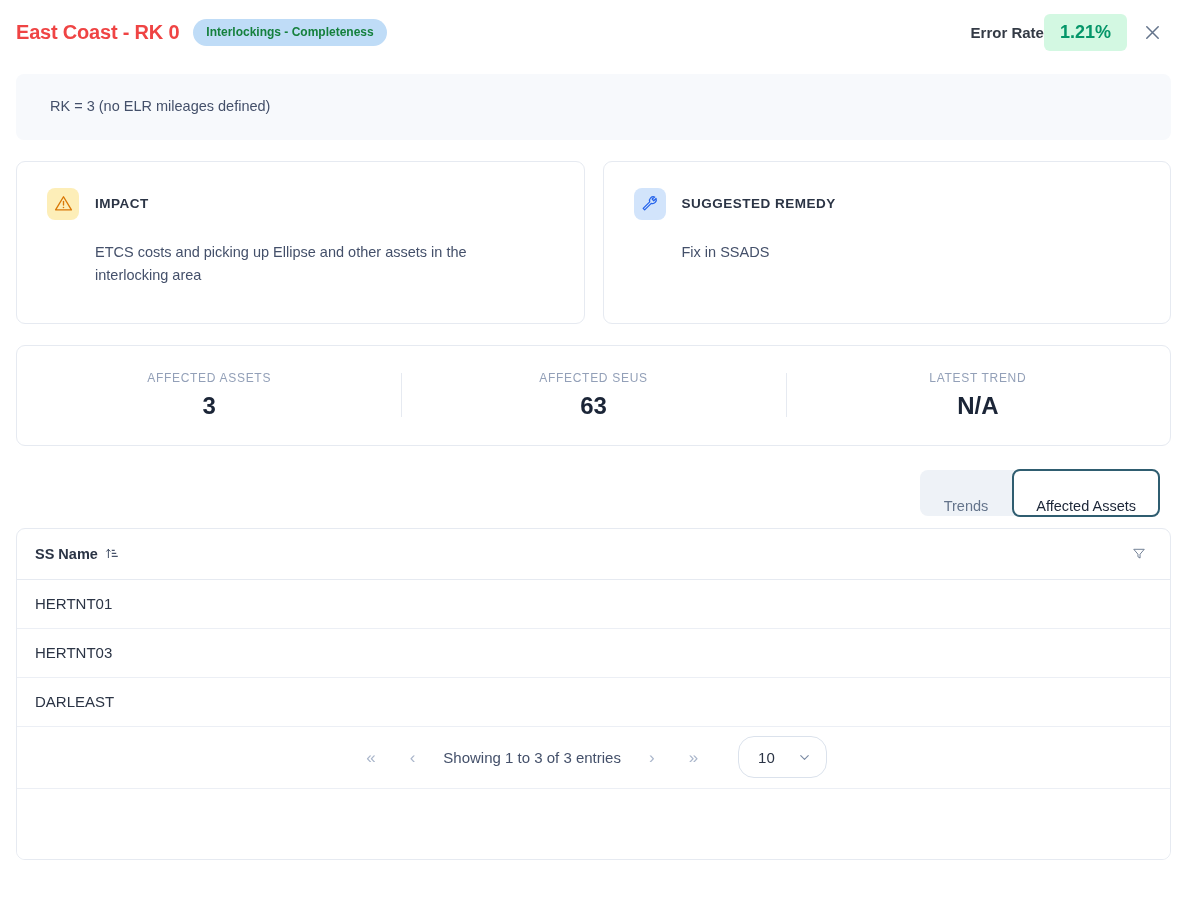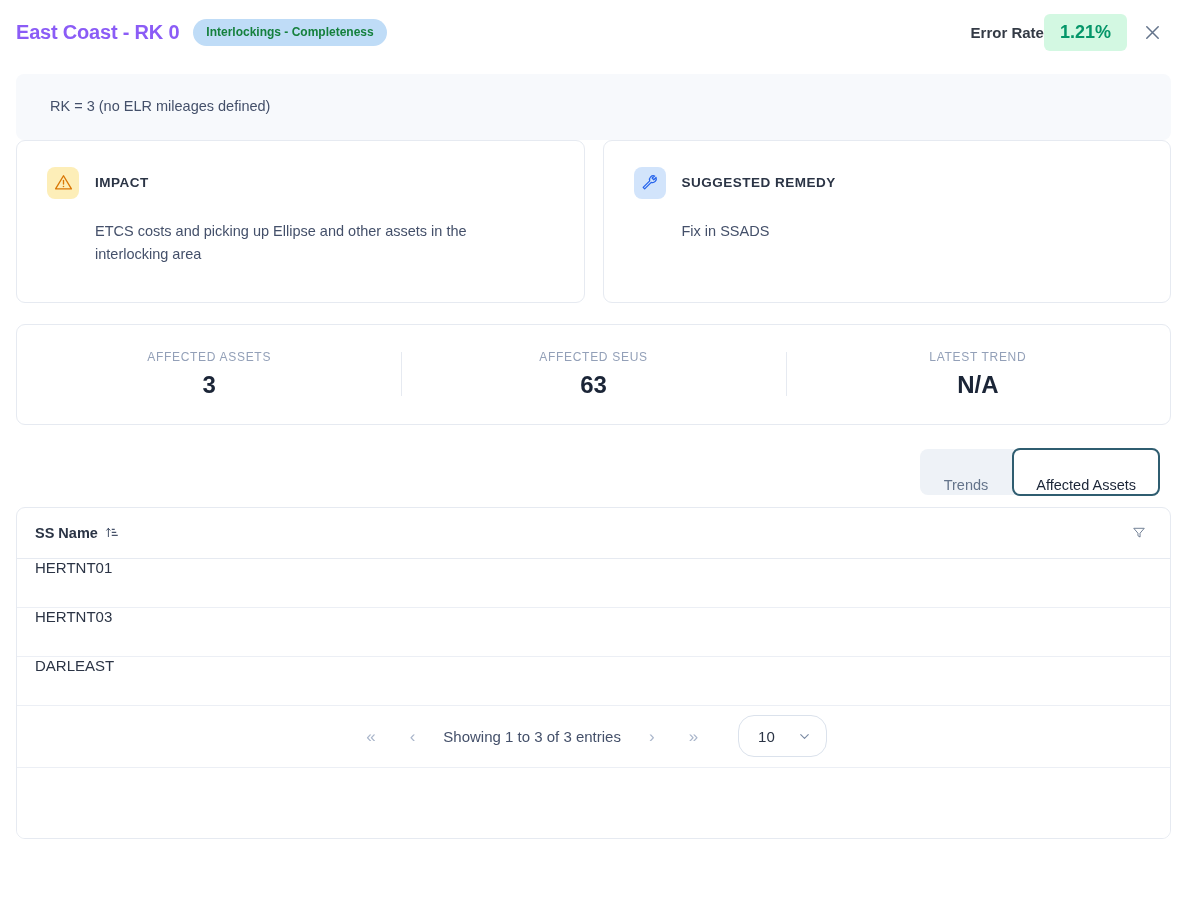--- a/index.html
+++ b/index.html
@@ -26,21 +26,21 @@
   
   .header {
     height: 64px;
     display: flex;
     align-items: center;
     padding: 0 0 0 0;
   }
   .title {
     font-size: 20px;
     font-weight: bold;
-    color: #8b5cf6;
+    color: #ef4444;
     letter-spacing: -0.2px;
     white-space: nowrap;
   }
   .type-badge {
     margin-left: 14px;
     background: #bfdcf7;
     color: #15803d;
     font-size: 12px;
     font-weight: bold;
     padding: 6px 13px 7px;
@@ -89,20 +89,21 @@
     margin-top: 10px;
     font-size: 14.5px;
     color: #44506a;
     line-height: 1.5;
   }
 
   
   .cards-row {
     display: flex;
     gap: 18px;
+    margin-top: 21px;
   }
   .info-card {
     flex: 1;
     border: 1px solid #e6eaf1;
     border-radius: 9px;
     padding: 26px 30px 30px;
     background: #fff;
     min-height: 163px;
   }
   .card-head {
@@ -238,20 +239,21 @@
     height: 26px;
     display: flex;
     align-items: center;
     justify-content: center;
     cursor: pointer;
     background: none;
     border: none;
   }
   .table-row {
     display: flex;
+    align-items: center;
     height: 49px;
     padding: 0 18px;
     border-bottom: 1px solid #eceff5;
     font-size: 15px;
     color: #2b3445;
     cursor: pointer;
   }
   .pagination {
     display: flex;
     align-items: center;

